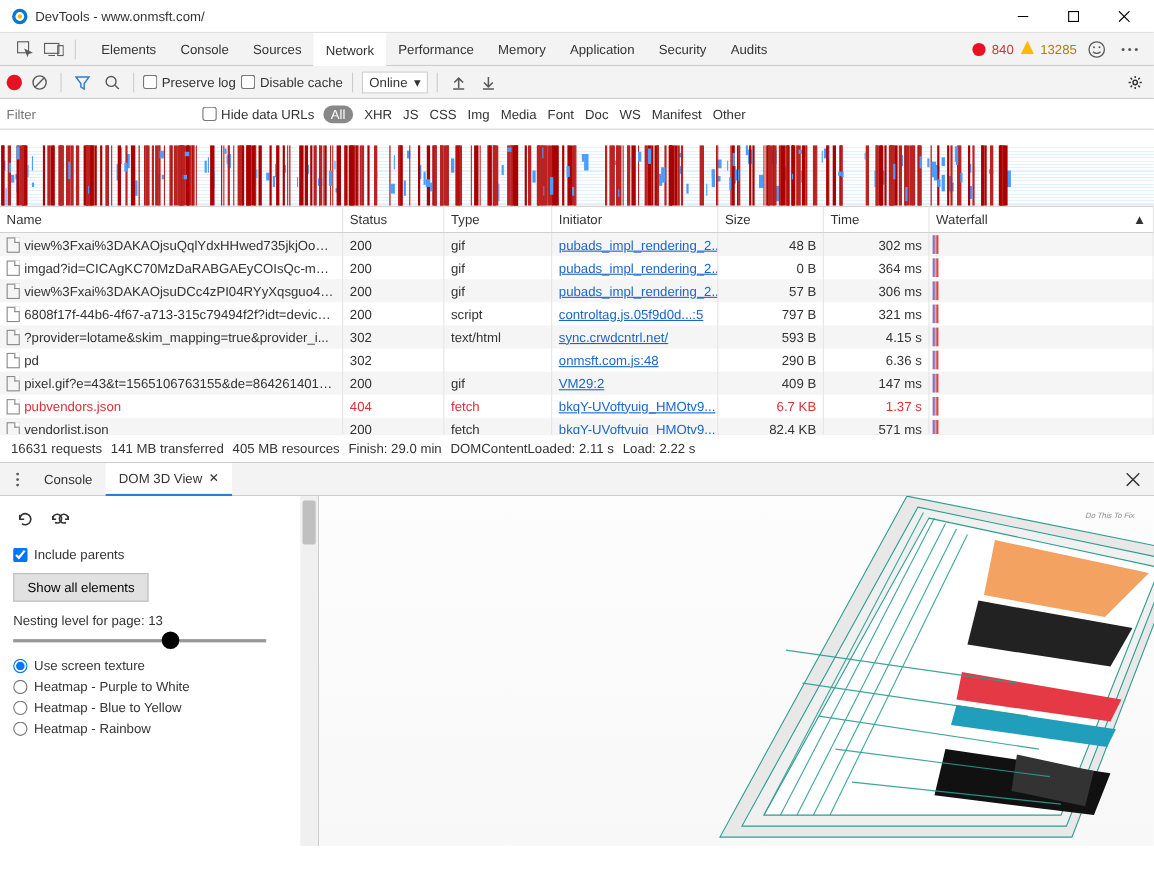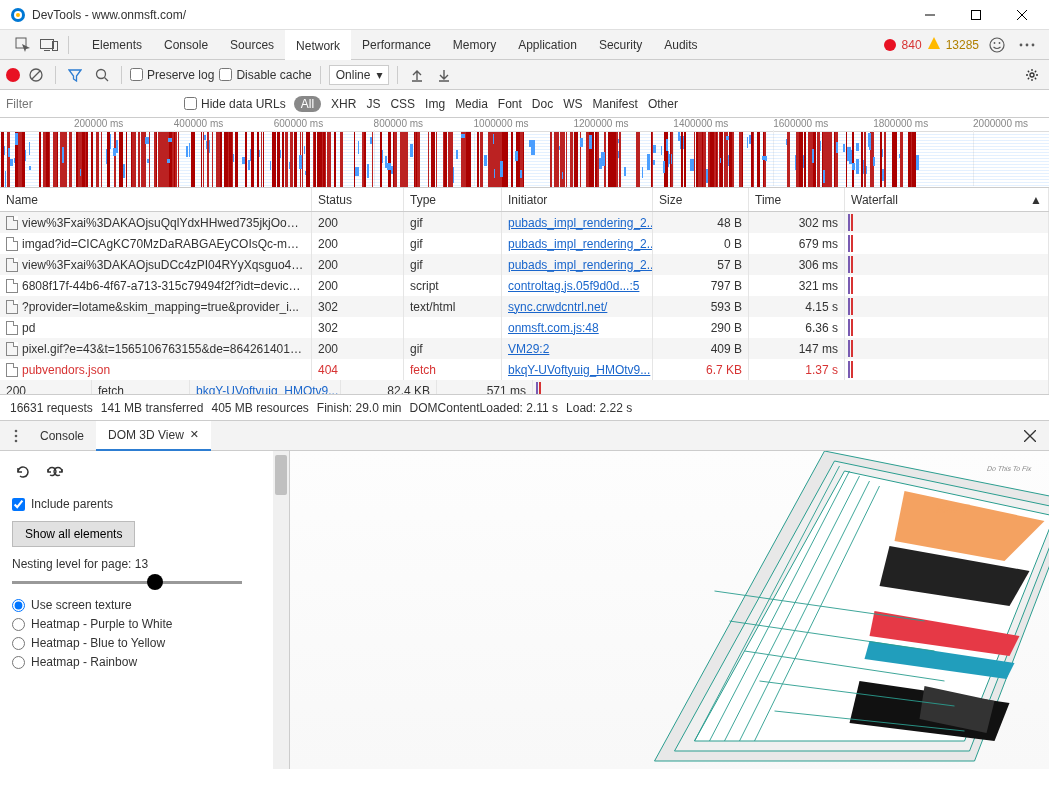--- a/index.html
+++ b/index.html
@@ -263,32 +263,20 @@
       <span class="type-pill">Media</span>
       <span class="type-pill">Font</span>
       <span class="type-pill">Doc</span>
       <span class="type-pill">WS</span>
       <span class="type-pill">Manifest</span>
       <span class="type-pill">Other</span>
     </div>
 </div>
 
 <div class="timeline-overview">
-  <div class="tl-ruler" id="tl-ruler">
-      <div class="tl-tick" style="left: 73.9048px;">200000 ms</div>
-      <div class="tl-tick" style="left: 173.81px;">400000 ms</div>
-      <div class="tl-tick" style="left: 273.714px;">600000 ms</div>
-      <div class="tl-tick" style="left: 373.619px;">800000 ms</div>
-      <div class="tl-tick" style="left: 473.524px;">1000000 ms</div>
-      <div class="tl-tick" style="left: 573.429px;">1200000 ms</div>
-      <div class="tl-tick" style="left: 673.333px;">1400000 ms</div>
-      <div class="tl-tick" style="left: 773.238px;">1600000 ms</div>
-      <div class="tl-tick" style="left: 873.143px;">1800000 ms</div>
-      <div class="tl-tick" style="left: 973.048px;">2000000 ms</div>
-    </div>
   <div class="tl-bars" id="tl-bars">
       <div class="tl-bar" style="left: 515.926px; width: 1.34642px;"></div>
       <div class="tl-bar" style="left: 465.872px; width: 1.23567px; background: rgb(74, 158, 255); top: 23.5768px; height: 8.92989px;"></div>
       <div class="tl-bar" style="left: 718.754px; width: 2.97233px;"></div>
       <div class="tl-bar" style="left: 216.272px; width: 3.01589px;"></div>
       <div class="tl-bar b" style="left: 448.275px; width: 1.5286px;"></div>
       <div class="tl-bar b" style="left: 892.295px; width: 1.36229px;"></div>
       <div class="tl-bar b" style="left: 174.01px; width: 2.25772px;"></div>
       <div class="tl-bar b" style="left: 258.36px; width: 1.51116px; background: rgb(74, 158, 255); top: 17.8261px; height: 6.7911px;"></div>
       <div class="tl-bar b" style="left: 303.957px; width: 1.46078px; background: rgb(74, 158, 255); top: 14.0679px; height: 8.20067px;"></div>
@@ -697,21 +685,21 @@
       </div>
       <div class="net-row">
         <div class="col name">
           <span class="file-icon"></span>
           <span style="overflow:hidden;text-overflow:ellipsis">imgad?id=CICAgKC70MzDaRABGAEyCOIsQc-mesrW</span>
         </div>
         <div class="col status">200</div>
         <div class="col type">gif</div>
         <div class="col initiator">pubads_impl_rendering_2...</div>
         <div class="col size">0 B</div>
-        <div class="col time">679 ms</div>
+        <div class="col time">364 ms</div>
         <div class="col waterfall">
           <span class="wf-tick b1"></span>
           <span class="wf-tick b2"></span>
         </div>
       </div>
       <div class="net-row">
         <div class="col name">
           <span class="file-icon"></span>
           <span style="overflow:hidden;text-overflow:ellipsis">view%3Fxai%3DAKAOjsuDCc4zPI04RYyXqsguo48G6...</span>
         </div>
@@ -794,20 +782,24 @@
         <div class="col type">fetch</div>
         <div class="col initiator">bkqY-UVoftyuig_HMOtv9...</div>
         <div class="col size">6.7 KB</div>
         <div class="col time">1.37 s</div>
         <div class="col waterfall">
           <span class="wf-tick b1"></span>
           <span class="wf-tick b2"></span>
         </div>
       </div>
       <div class="net-row">
+        <div class="col name">
+          <span class="file-icon"></span>
+          <span style="overflow:hidden;text-overflow:ellipsis">vendorlist.json</span>
+        </div>
         <div class="col status">200</div>
         <div class="col type">fetch</div>
         <div class="col initiator">bkqY-UVoftyuig_HMOtv9...</div>
         <div class="col size">82.4 KB</div>
         <div class="col time">571 ms</div>
         <div class="col waterfall">
           <span class="wf-tick b1"></span>
           <span class="wf-tick b2"></span>
         </div>
       </div>

